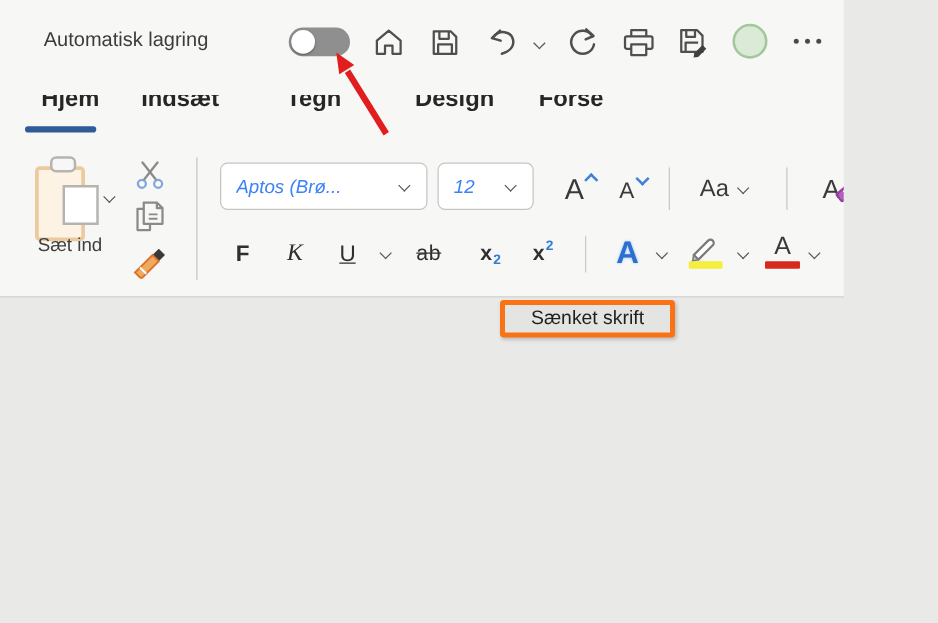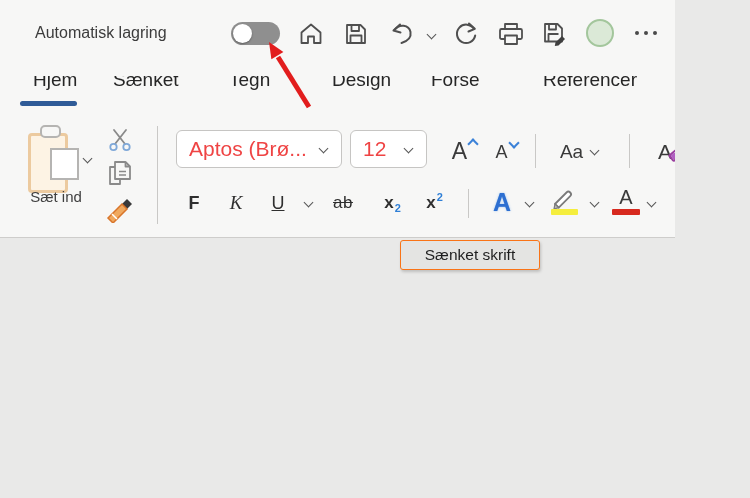--- a/index.html
+++ b/index.html
@@ -19,21 +19,21 @@
                   background:#ffffff; box-shadow:0 1px 2px rgba(0,0,0,.35); }
   .qicon { position:absolute; top:19px; width:30px; height:30px; display:flex; align-items:center; justify-content:center; }
   .qicon svg { display:block; }
   .avatar { position:absolute; left:586px; top:19px; width:28px; height:28px; border-radius:50%;
             background:#dbe9d7; border:2px solid #a3c69c; }
   .more-dots { position:absolute; left:635px; top:31px; display:flex; gap:5px; }
   .more-dots i { width:4px; height:4px; border-radius:50%; background:#4a4a4a; display:block; }
 
   
   .tabs-clip { position:absolute; left:0; top:76px; width:750px; height:23px; overflow:hidden; }
-  .tab { position:absolute; top:-7px; font-size:19px; font-weight:400; color:#262626; white-space:nowrap; cursor:pointer; }
+  .tab { position:absolute; top:-7px; font-size:19px; font-weight:700; color:#262626; white-space:nowrap; cursor:pointer; }
   .tab-underline { position:absolute; left:20px; top:101px; width:57px; height:5px;
                    border-radius:3px; background:#2f5b97; }
 
   
   .vdivider { position:absolute; width:1px; background:#c9c8c6; }
   .rbtn { position:absolute; display:flex; align-items:center; justify-content:center; cursor:pointer;
           color:#2f2f2f; }
 
   
   .paste-area { position:absolute; left:22px; top:124px; width:110px; height:100px; cursor:pointer; }
@@ -46,21 +46,21 @@
   .paste-chevron { position:absolute; left:61px; top:26px; }
   .paste-label { position:absolute; left:0px; top:64px; width:68px; text-align:center;
                  font-size:15px; color:#3f3f3f; }
   .cut-btn  { left:104px; top:126px; width:32px; height:28px; }
   .copy-btn { left:102px; top:158px; width:36px; height:32px; }
   .painter-btn { left:104px; top:196px; width:32px; height:26px; }
 
   
   .combo { position:absolute; top:130px; height:38px; background:#fff; border:1px solid #c6c5c3;
            border-radius:6px; display:flex; align-items:center; padding:0 12px; cursor:pointer; }
-  .combo .val { font-size:21px; color:#ef4444; flex:1; white-space:nowrap; overflow:hidden; }
+  .combo .val { font-size:15px; color:#3b82f6; flex:1; white-space:nowrap; overflow:hidden;font-style:italic; }
   .font-combo { left:176px; width:166px; }
   .size-combo { left:350px; width:77px; }
 
   .bigA { font-size:23px; font-weight:500; color:#3a3a3a; line-height:1; }
   .midA { font-size:18px; font-weight:500; color:#3a3a3a; line-height:1; }
   .caret-up, .caret-down { position:absolute; width:9px; height:9px; }
   .caret-up::before, .caret-down::before { content:""; position:absolute; left:1px; top:2px; width:6px; height:6px;
       border-right:2px solid #3b82d8; border-bottom:2px solid #3b82d8; }
   .caret-up::before   { transform:rotate(-135deg); }
   .caret-down::before { transform:rotate(45deg); top:-1px; }
@@ -91,21 +91,21 @@
   
   .bullet-row { position:absolute; left:716px; display:flex; align-items:center; gap:4px; }
   .bullet-row i { width:7px; height:7px; background:#2e6fbe; display:block; }
   .bullet-row s { width:26px; height:3px; background:#3f3f3f; display:block; text-decoration:none; }
   .align-btn { position:absolute; left:712px; top:180px; width:46px; height:45px; background:#d5d4d2;
                border-radius:8px; cursor:pointer; }
   .align-btn i { position:absolute; left:10px; height:3px; background:#3a3a3a; display:block; }
 
   
   .tooltip { position:absolute; left:400px; top:240px; width:140px; height:30px; background:#e4e4e2;
-             border:1px solid #f97316; border-radius:3px; box-shadow:1px 2px 3px rgba(0,0,0,.18);
+             border:4px solid #f97316; border-radius:3px; box-shadow:1px 2px 3px rgba(0,0,0,.18);
              display:flex; align-items:center; justify-content:center;
              font-size:15.5px; color:#1f1f1f; z-index:6; }
 
   
   .arrow-overlay { position:absolute; inset:0; z-index:9; pointer-events:none; }
 </style>
 </head>
 <body>
 
 <div id="app">
@@ -167,25 +167,24 @@
     <div class="avatar"></div>
 
     <div class="more-dots">
         <i></i>
         <i></i>
         <i></i>
       </div>
 
     <div class="tabs-clip">
       <span class="tab" style="left:33px;">Hjem</span>
-      <span class="tab" style="left:113px;">Sænket</span>
+      <span class="tab" style="left:113px;">Indsæt</span>
       <span class="tab" style="left:229px;">Tegn</span>
       <span class="tab" style="left:332px;">Design</span>
       <span class="tab" style="left:431px;">Forse</span>
-      <span class="tab" style="left:543px;">Referencer</span>
       <span class="tab" style="left:716px;">Forse</span>
     </div>
     <div class="tab-underline"></div>
 
     <div class="paste-area">
       <div class="clipboard-board"></div>
       <div class="clipboard-clip"></div>
       <div class="clipboard-page"></div>
       <span class="chev paste-chevron"></span>
       <div class="paste-label">Sæt ind</div>

